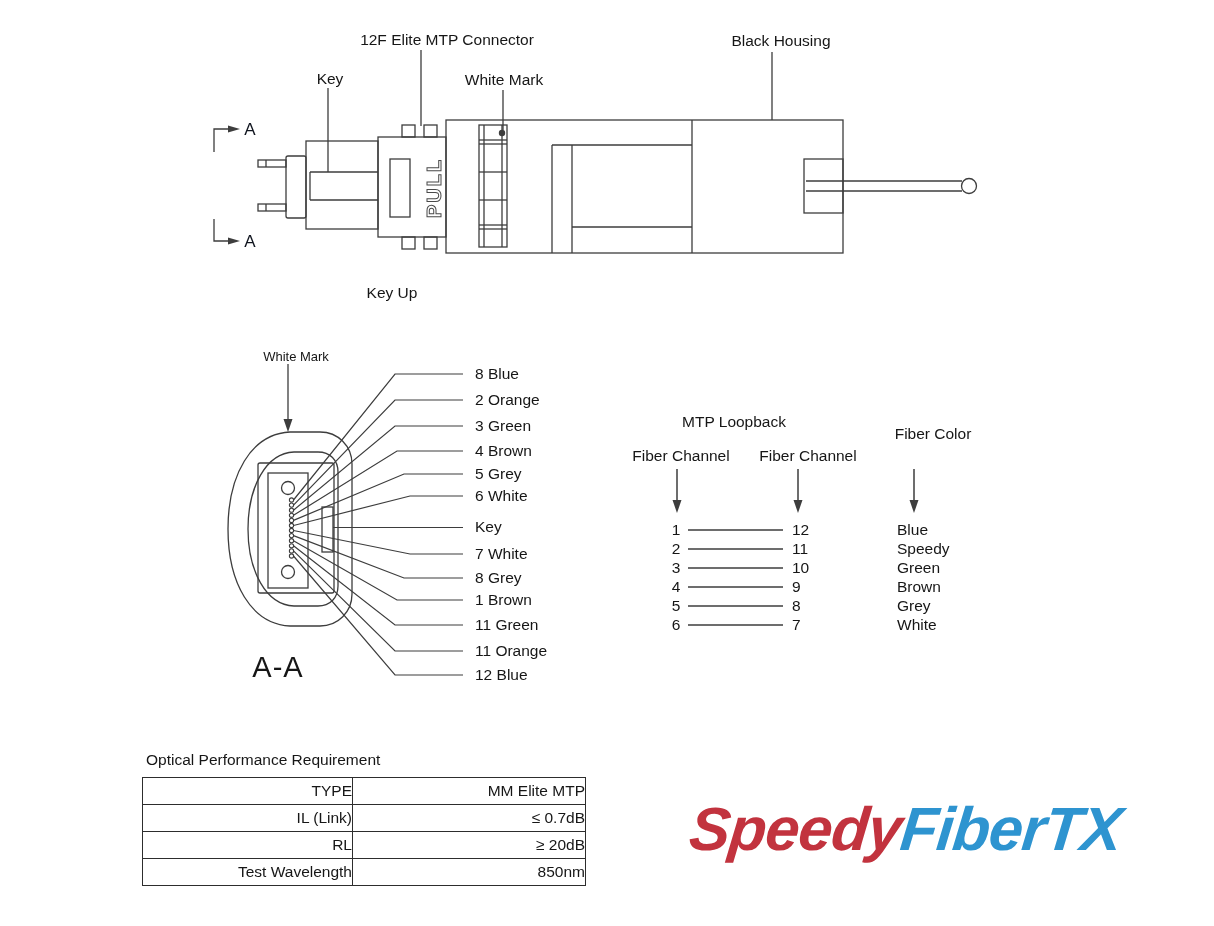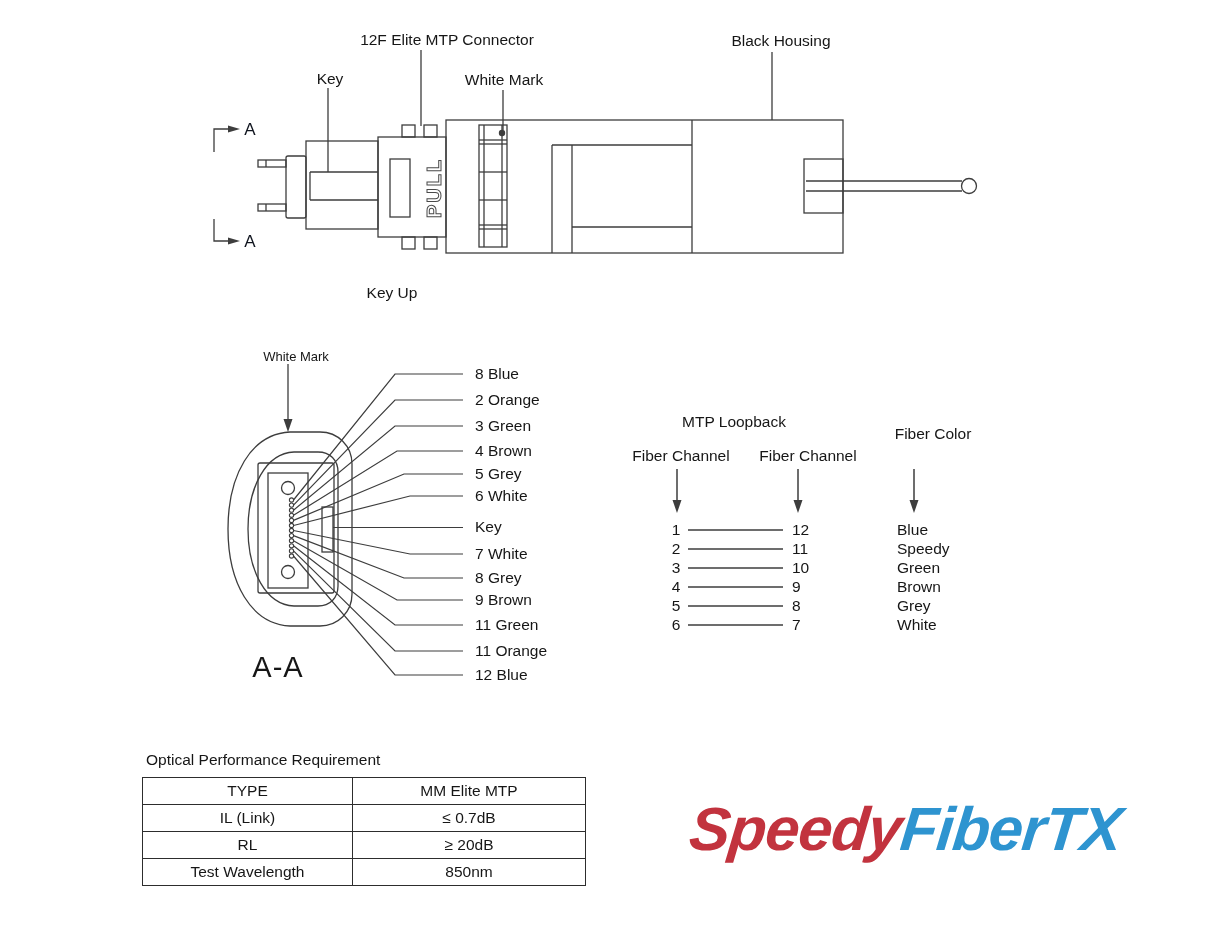--- a/index.html
+++ b/index.html
@@ -11,21 +11,21 @@
   .lbl{
     position:absolute;white-space:nowrap;font-size:15.5px;line-height:1;
     transform:translate(-50%,-50%);color:#161616;
   }
   .lbl.left{transform:translate(0,-50%);}
   .lbl.small{font-size:13px;}
   .lbl.amark{font-size:17px;color:#10151f;}
   .lbl.big{font-size:29px;letter-spacing:1px;}
   .opt-table{position:absolute;left:142px;top:777px;border-collapse:collapse;table-layout:fixed;}
   .opt-table td{
-    border:1.7px solid #2d2d2d;height:26px;text-align:center;vertical-align:middle;
+    border:1.7px solid #2d2d2d;height:26px;text-align:right;vertical-align:middle;
     font-size:15.5px;padding:0;color:#161616;
   }
   .opt-table td.c1{width:209px;}
   .opt-table td.c2{width:232px;}
   .logo{
     position:absolute;left:690px;top:799px;font-size:61px;font-weight:bold;font-style:italic;
     letter-spacing:-1px;transform:skewX(-6deg);white-space:nowrap;line-height:1;
   }
   .logo .red{color:#c2333e;}
   .logo .blue{color:#2e94d0;}
@@ -168,21 +168,21 @@
 
   <span class="lbl left" style="left:475px;top:374px">8 Blue</span>
   <span class="lbl left" style="left:475px;top:400px">2 Orange</span>
   <span class="lbl left" style="left:475px;top:426px">3 Green</span>
   <span class="lbl left" style="left:475px;top:451px">4 Brown</span>
   <span class="lbl left" style="left:475px;top:474px">5 Grey</span>
   <span class="lbl left" style="left:475px;top:496px">6 White</span>
   <span class="lbl left" style="left:475px;top:527px">Key</span>
   <span class="lbl left" style="left:475px;top:554px">7 White</span>
   <span class="lbl left" style="left:475px;top:578px">8 Grey</span>
-  <span class="lbl left" style="left:475px;top:600px">9 Brown</span>
+  <span class="lbl left" style="left:475px;top:600px">1 Brown</span>
   <span class="lbl left" style="left:475px;top:625px">11 Green</span>
   <span class="lbl left" style="left:475px;top:651px">11 Orange</span>
   <span class="lbl left" style="left:475px;top:675px">12 Blue</span>
 
   <span class="lbl" style="left:734px;top:422px">MTP Loopback</span>
   <span class="lbl" style="left:681px;top:456px">Fiber Channel</span>
   <span class="lbl" style="left:808px;top:456px">Fiber Channel</span>
   <span class="lbl" style="left:933px;top:434px">Fiber Color</span>
 
   <span class="lbl" style="left:676px;top:530px">1</span>

